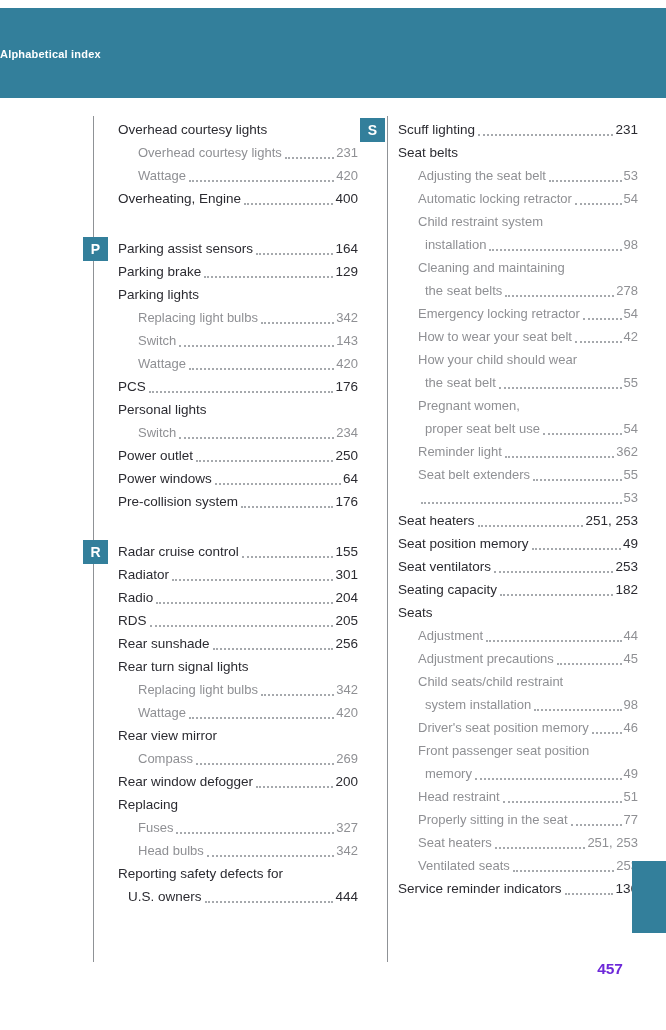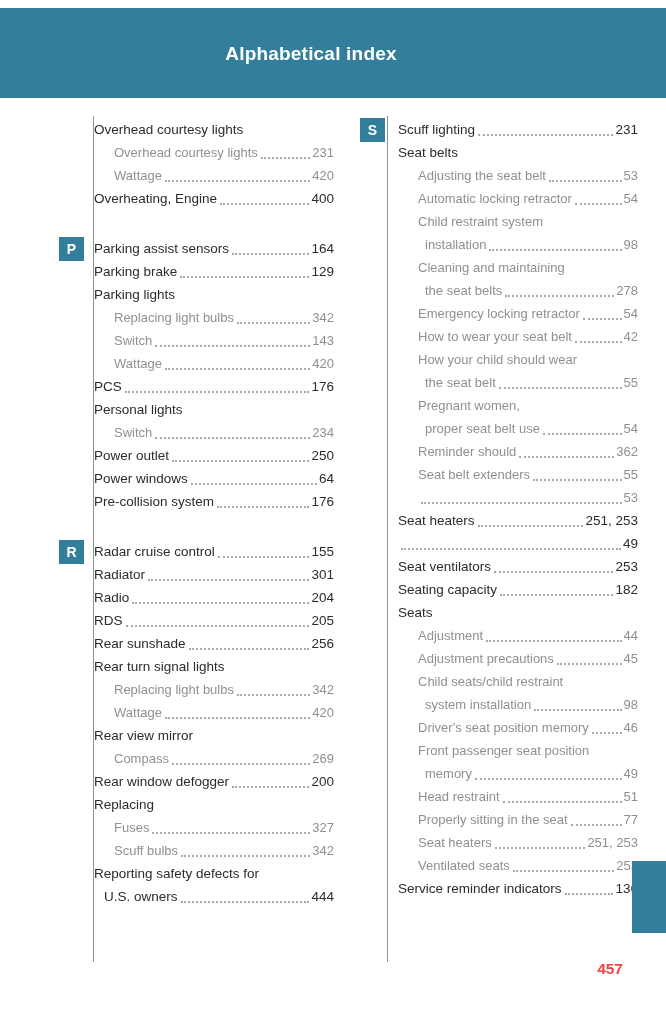--- a/index.html
+++ b/index.html
@@ -4,28 +4,28 @@
 <style>
   html,body{margin:0;padding:0;}
   body{
     width:666px;height:1030px;position:relative;background:#ffffff;
     font-family:"Liberation Sans", sans-serif;overflow:hidden;
     -webkit-font-smoothing:antialiased;
   }
   .header-bar{
     position:absolute;left:0;top:8px;width:666px;height:90px;
     background:var(--teal,#337f9b);box-sizing:border-box;
-    color:#ffffff;font-size:19px;font-weight:bold;letter-spacing:.2px;
-    text-align:center;padding-right:44px;line-height:92px;
+    color:#ffffff;font-size:11px;font-weight:bold;letter-spacing:.2px;
+    text-align:left;padding-right:44px;line-height:92px;
   }
   .vline{position:absolute;top:116px;height:846px;width:1px;background:#8f9296;}
   .vline-left{left:93px;}
   .vline-right{left:387px;}
   .col{position:absolute;top:118px;width:240px;}
-  #col-left{left:94px;}
+  #col-left{left:118px;}
   #col-right{left:398px;}
   .section{position:relative;}
   .section + .section{margin-top:27px;}
   .letter-marker{
     position:absolute;top:0;width:25px;height:24px;background:var(--teal,#337f9b);
     color:#ffffff;font-size:14px;font-weight:bold;
     display:flex;align-items:center;justify-content:center;
   }
   .col-l .letter-marker{left:-35px;}
   .col-r .letter-marker{left:-38px;}
@@ -41,21 +41,21 @@
   .lvl2{color:var(--text-gray,#8f9094);font-size:13px;padding-left:20px;}
   .lvl2 .pg{color:var(--text-gray,#8f9094);}
   .lvl1.cont{padding-left:10px;}
   .lvl2.cont{padding-left:27px;}
   .edge-tab{
     position:absolute;left:632px;top:861px;width:34px;height:72px;
     background:var(--teal,#337f9b);
   }
   .page-number{
     position:absolute;top:960px;right:43px;
-    font-size:15.5px;font-weight:bold;color:#ef4444;
+    font-size:15.5px;font-weight:bold;color:#6d28d9;
   }
 </style>
 </head>
 <body>
 
 <div class="header-bar">
   <span>Alphabetical index</span>
 </div>
 
 <div class="vline vline-left"></div>
@@ -196,21 +196,21 @@
       </div>
       <div class="row lvl1">
         <span class="t">Replacing</span>
       </div>
       <div class="row lvl2">
         <span class="t">Fuses</span>
         <span class="dots"></span>
         <span class="pg">327</span>
       </div>
       <div class="row lvl2">
-        <span class="t">Scuff bulbs</span>
+        <span class="t">Head bulbs</span>
         <span class="dots"></span>
         <span class="pg">342</span>
       </div>
       <div class="row lvl1">
         <span class="t">Reporting safety defects for</span>
       </div>
       <div class="row lvl1 cont">
         <span class="t">U.S. owners</span>
         <span class="dots"></span>
         <span class="pg">444</span>
@@ -274,39 +274,40 @@
       </div>
       <div class="row lvl2">
         <span class="t">Pregnant women,</span>
       </div>
       <div class="row lvl2 cont">
         <span class="t">proper seat belt use</span>
         <span class="dots"></span>
         <span class="pg">54</span>
       </div>
       <div class="row lvl2">
-        <span class="t">Reminder should</span>
+        <span class="t">Reminder light</span>
         <span class="dots"></span>
         <span class="pg">362</span>
       </div>
       <div class="row lvl2">
         <span class="t">Seat belt extenders</span>
         <span class="dots"></span>
         <span class="pg">55</span>
       </div>
       <div class="row lvl2">
         <span class="dots"></span>
         <span class="pg">53</span>
       </div>
       <div class="row lvl1">
         <span class="t">Seat heaters</span>
         <span class="dots"></span>
         <span class="pg">251, 253</span>
       </div>
       <div class="row lvl1">
+        <span class="t">Seat position memory</span>
         <span class="dots"></span>
         <span class="pg">49</span>
       </div>
       <div class="row lvl1">
         <span class="t">Seat ventilators</span>
         <span class="dots"></span>
         <span class="pg">253</span>
       </div>
       <div class="row lvl1">
         <span class="t">Seating capacity</span>

